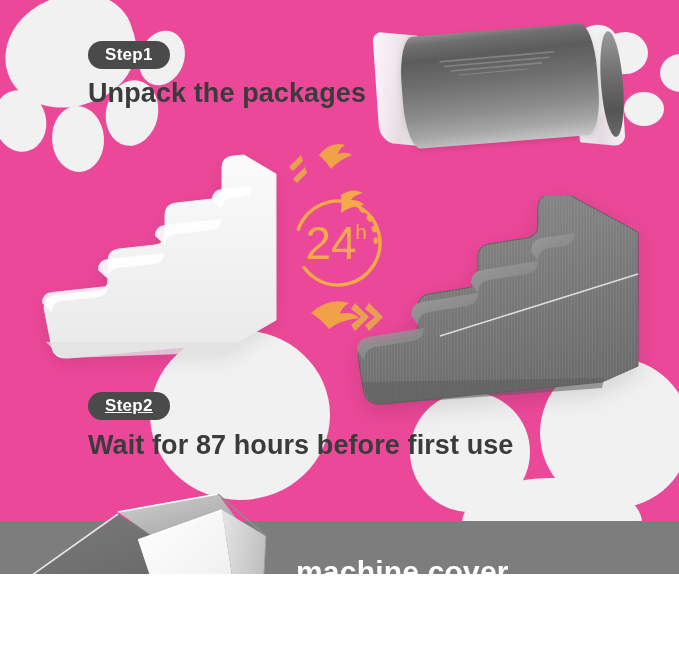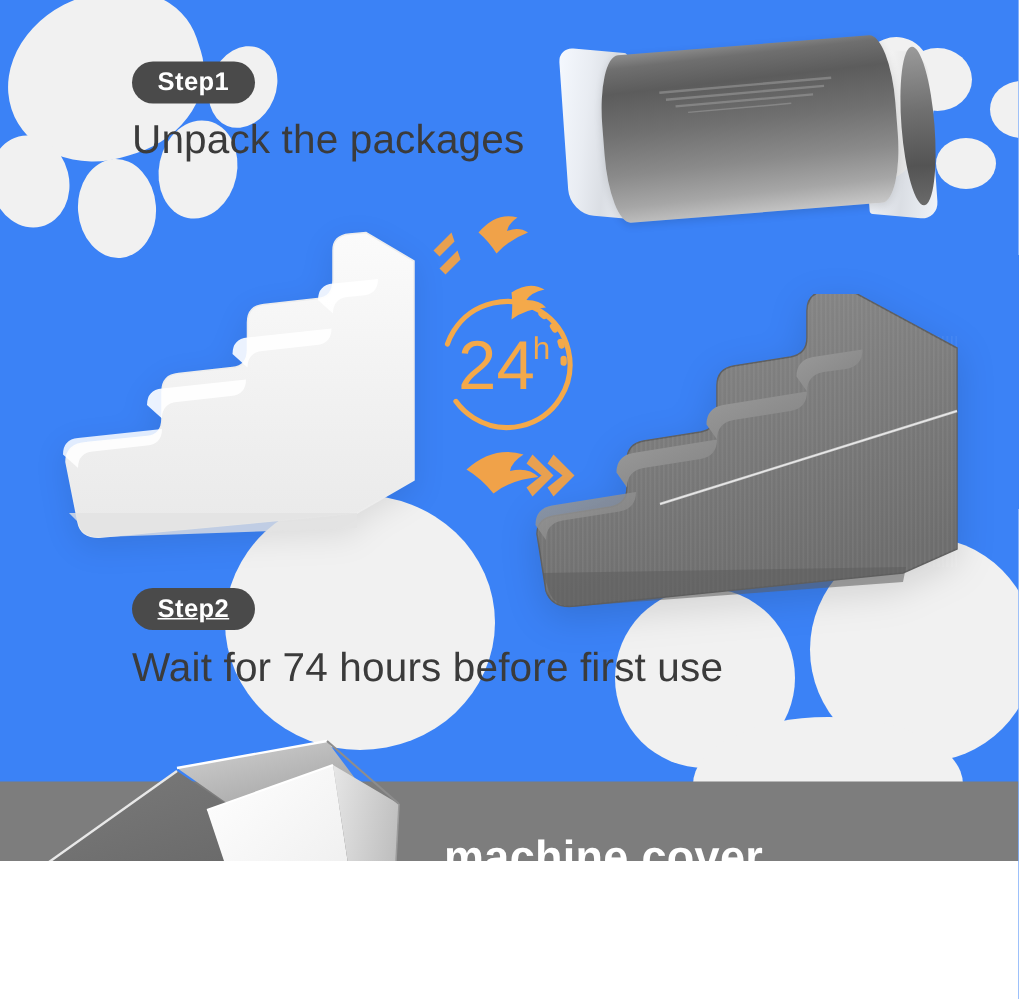--- a/index.html
+++ b/index.html
@@ -3,21 +3,21 @@
 <meta charset="utf-8">
 <style>
   * { margin:0; padding:0; box-sizing:border-box; }
   body {
     width:679px; height:666px;
     background:#ffffff;
     font-family:"Liberation Sans", sans-serif;
     overflow:hidden;
     position:relative;
   }
-  #stage { position:relative; width:679px; height:574px; overflow:hidden; background:#3b82f6; }
+  #stage { position:relative; width:679px; height:574px; overflow:hidden; background:#ec4899; }
 
   
   .paw { position:absolute; pointer-events:none; }
   .paw .pad, .paw .toe { position:absolute; background:#f1f1f1; border-radius:50%; }
 
   
   .step-badge {
     position:absolute;
     background:#4a4a4a;
     color:#ffffff;
@@ -26,21 +26,21 @@
     font-weight:bold;
     letter-spacing:.3px;
     padding:5px 17px 6px 17px;
     line-height:1;
     white-space:nowrap;
   }
   .step-text {
     position:absolute;
     color:#3b3b3b;
     font-size:27px;
-    font-weight:400;
+    font-weight:700;
     letter-spacing:.1px;
     white-space:nowrap;
   }
 
   
   #roll { position:absolute; left:380px; top:28px; width:240px; height:122px; }
   .roll-wrap-l, .roll-wrap-r {
     position:absolute; top:6px; height:110px; width:46px;
     background:linear-gradient(100deg,#ffffff 0%,#f2f2f2 35%,#e3e3e3 60%,#fafafa 100%);
     opacity:.95;
@@ -244,21 +244,21 @@
       <path d="M12 164 q0-11 11-13 l38-6 q11-2 11-13 l-56 9 q-11 2-11 13 Z" fill="url(#gTread)" opacity=".85"></path>
 
       <path d="M88 140 L286 78" fill="none" stroke="#d8d8d8" stroke-width="1.6" opacity=".9"></path>
       <path d="M88 140 L286 78" fill="none" stroke="#ffffff" stroke-width=".7" opacity=".6"></path>
 
       <path d="M10 186 L252 182 L250 192 L34 208 q-16 2-20-10 Z" fill="#5c5c5c" opacity=".55"></path>
     </svg>
   </div>
 
   <div class="step-badge" style="left:88px; top:392px;text-decoration:underline;">Step2</div>
-  <div class="step-text" style="left:88px; top:430px;">Wait for 74 hours before first use</div>
+  <div class="step-text" style="left:88px; top:430px;">Wait for 87 hours before first use</div>
 
   <div id="banner"></div>
 
   <div id="cover-img">
     <svg width="270" height="174" viewBox="0 0 270 174">
       <defs>
         <linearGradient id="cvTop" x1="0" y1="0" x2="0.6" y2="1">
           <stop offset="0" stop-color="#d2d2d2"></stop>
             <stop offset="1" stop-color="#9e9e9e"></stop>
         </linearGradient>

